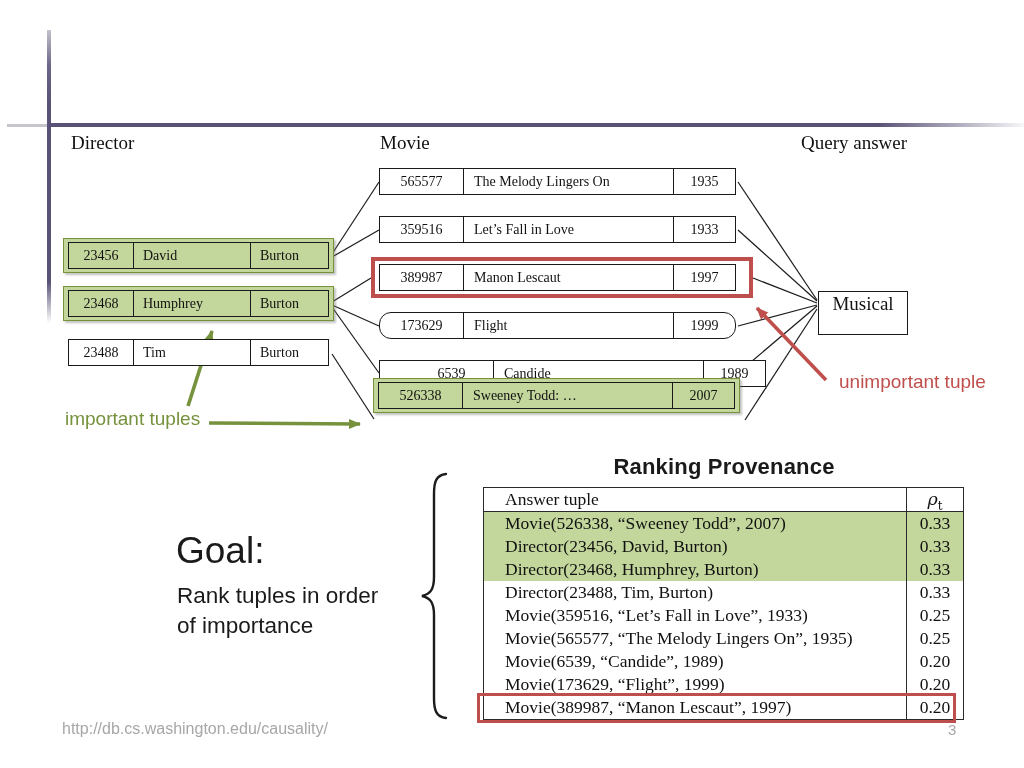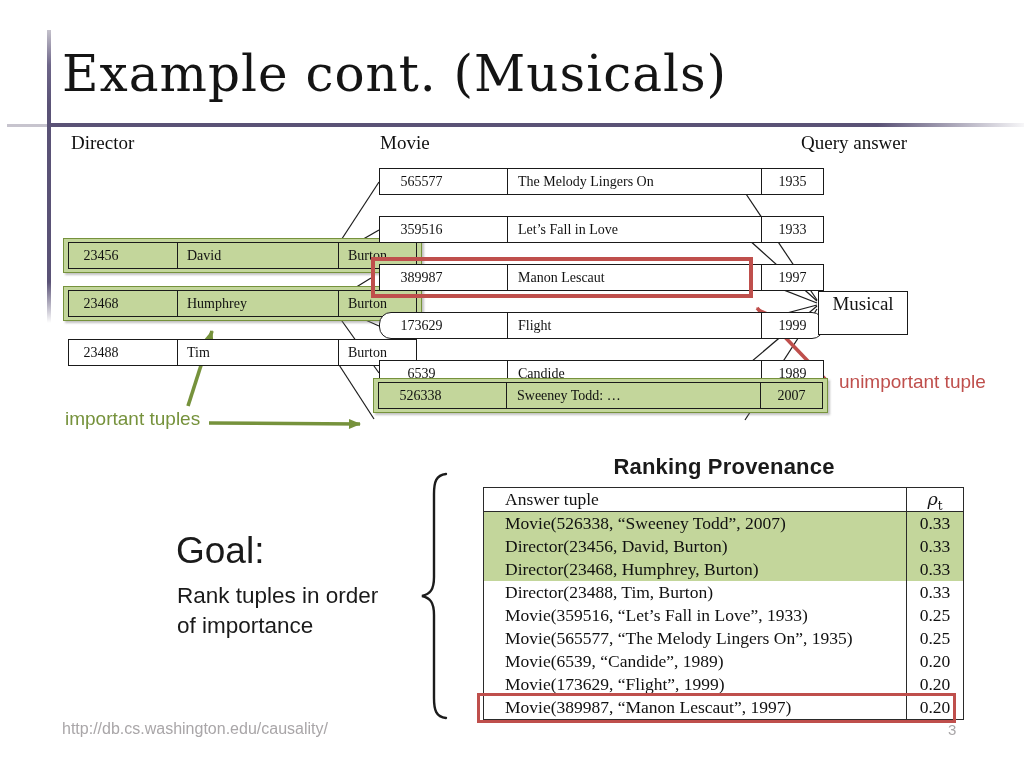--- a/index.html
+++ b/index.html
@@ -17,41 +17,41 @@
   .title{left:62px;top:46px;margin:0;font-family:"DejaVu Serif","Liberation Serif",serif;
     font-weight:400;font-size:50px;line-height:56px;letter-spacing:1px;color:#141414;z-index:2;}
 
   .col-label{font-family:"Liberation Serif",serif;font-size:19px;color:#111;z-index:2;}
 
   
   .tbl{display:flex;background:#fff;border:1.3px solid #1a1a1a;z-index:3;
        font-family:"Liberation Serif",serif;font-size:14px;color:#111;}
   .tbl.abs{position:absolute;}
   .c{box-sizing:border-box;height:25px;line-height:25px;white-space:nowrap;overflow:hidden;}
-  .c + .c{border-left:1.3px solid #1a1a1a;margin-left:44px;}
+  .c + .c{border-left:1.3px solid #1a1a1a;}
   .tbl.green{background:#c3d69b;}
   .tbl.green .c{background:#c3d69b;}
   .dc1{width:64px;text-align:center;}
   .dc2{width:117px;padding-left:9px;}
   .dc3{width:78px;padding-left:9px;}
   .mc1{width:83px;text-align:center;}
   .mc2{width:210px;padding-left:10px;}
   .mc3{width:62px;text-align:center;}
 
   .hl{position:absolute;background:#c3d69b;border:1.6px solid #76923c;padding:3px 4px;
       box-shadow:2px 2px 2px rgba(120,120,120,0.45);z-index:3;}
   .hl .tbl{position:static;}
   .hl-d1{left:63px;top:238px;}
   .hl-d2{left:63px;top:286px;}
   .tbl-d3{left:68px;top:339px;}
   .tbl-m1{left:379px;top:168px;}
   .tbl-m2{left:379px;top:216px;}
   .tbl-m3{left:379px;top:264px;}
   .tbl-m4{left:379px;top:312px;border-radius:12px;}
-  .tbl-m5{left:379px;top:360px;}
+  .tbl-m5{left:379px;top:360px;padding-left:30px;}
   .hl-m6{left:373px;top:378px;}
 
   .redbox{left:371px;top:257px;width:382px;height:41px;border:4px solid #bf4f4c;
           box-sizing:border-box;z-index:4;}
 
   .musical{left:818px;top:291px;width:90px;height:44px;box-sizing:border-box;background:#fff;
     border:1.4px solid #1a1a1a;text-align:center;line-height:23px;
     font-family:"Liberation Serif",serif;font-size:19px;z-index:3;}
 
   .lbl-important{left:65px;top:408px;font-size:19px;color:#76923c;z-index:4;}
@@ -112,21 +112,20 @@
     <line x1="188" y1="406" x2="212" y2="331" stroke="#76923c" stroke-width="3.6" marker-end="url(#ah-g)"></line>
     <line x1="209" y1="423" x2="360" y2="424" stroke="#76923c" stroke-width="3.6" marker-end="url(#ah-g)"></line>
     <line x1="826" y1="380" x2="757" y2="308" stroke="#bf4f4c" stroke-width="3.6" marker-end="url(#ah-r)"></line>
     <path d="M446,474 C436,475 434,482 434,494 L434,577 C434,590 430,594 422,596 C430,598 434,602 434,615 L434,698 C434,710 436,717 446,718" fill="none" stroke="#1c1c1c" stroke-width="2.4" stroke-linecap="round"></path>
   </svg>
 
   <div class="abs vline"></div>
   <div class="abs hline"></div>
   <div class="abs htick"></div>
 
-  <h1 class="abs title">Example cont. (Musicals)</h1>
 
   <div class="abs col-label" style="left:71px;top:132px;">Director</div>
   <div class="abs col-label" style="left:380px;top:132px;">Movie</div>
   <div class="abs col-label" style="left:801px;top:132px;">Query answer</div>
 
   <div class="hl hl-d1">
     <div class="tbl green">
       <div class="c dc1">23456</div>
       <div class="c dc2">David</div>
       <div class="c dc3">Burton</div>

